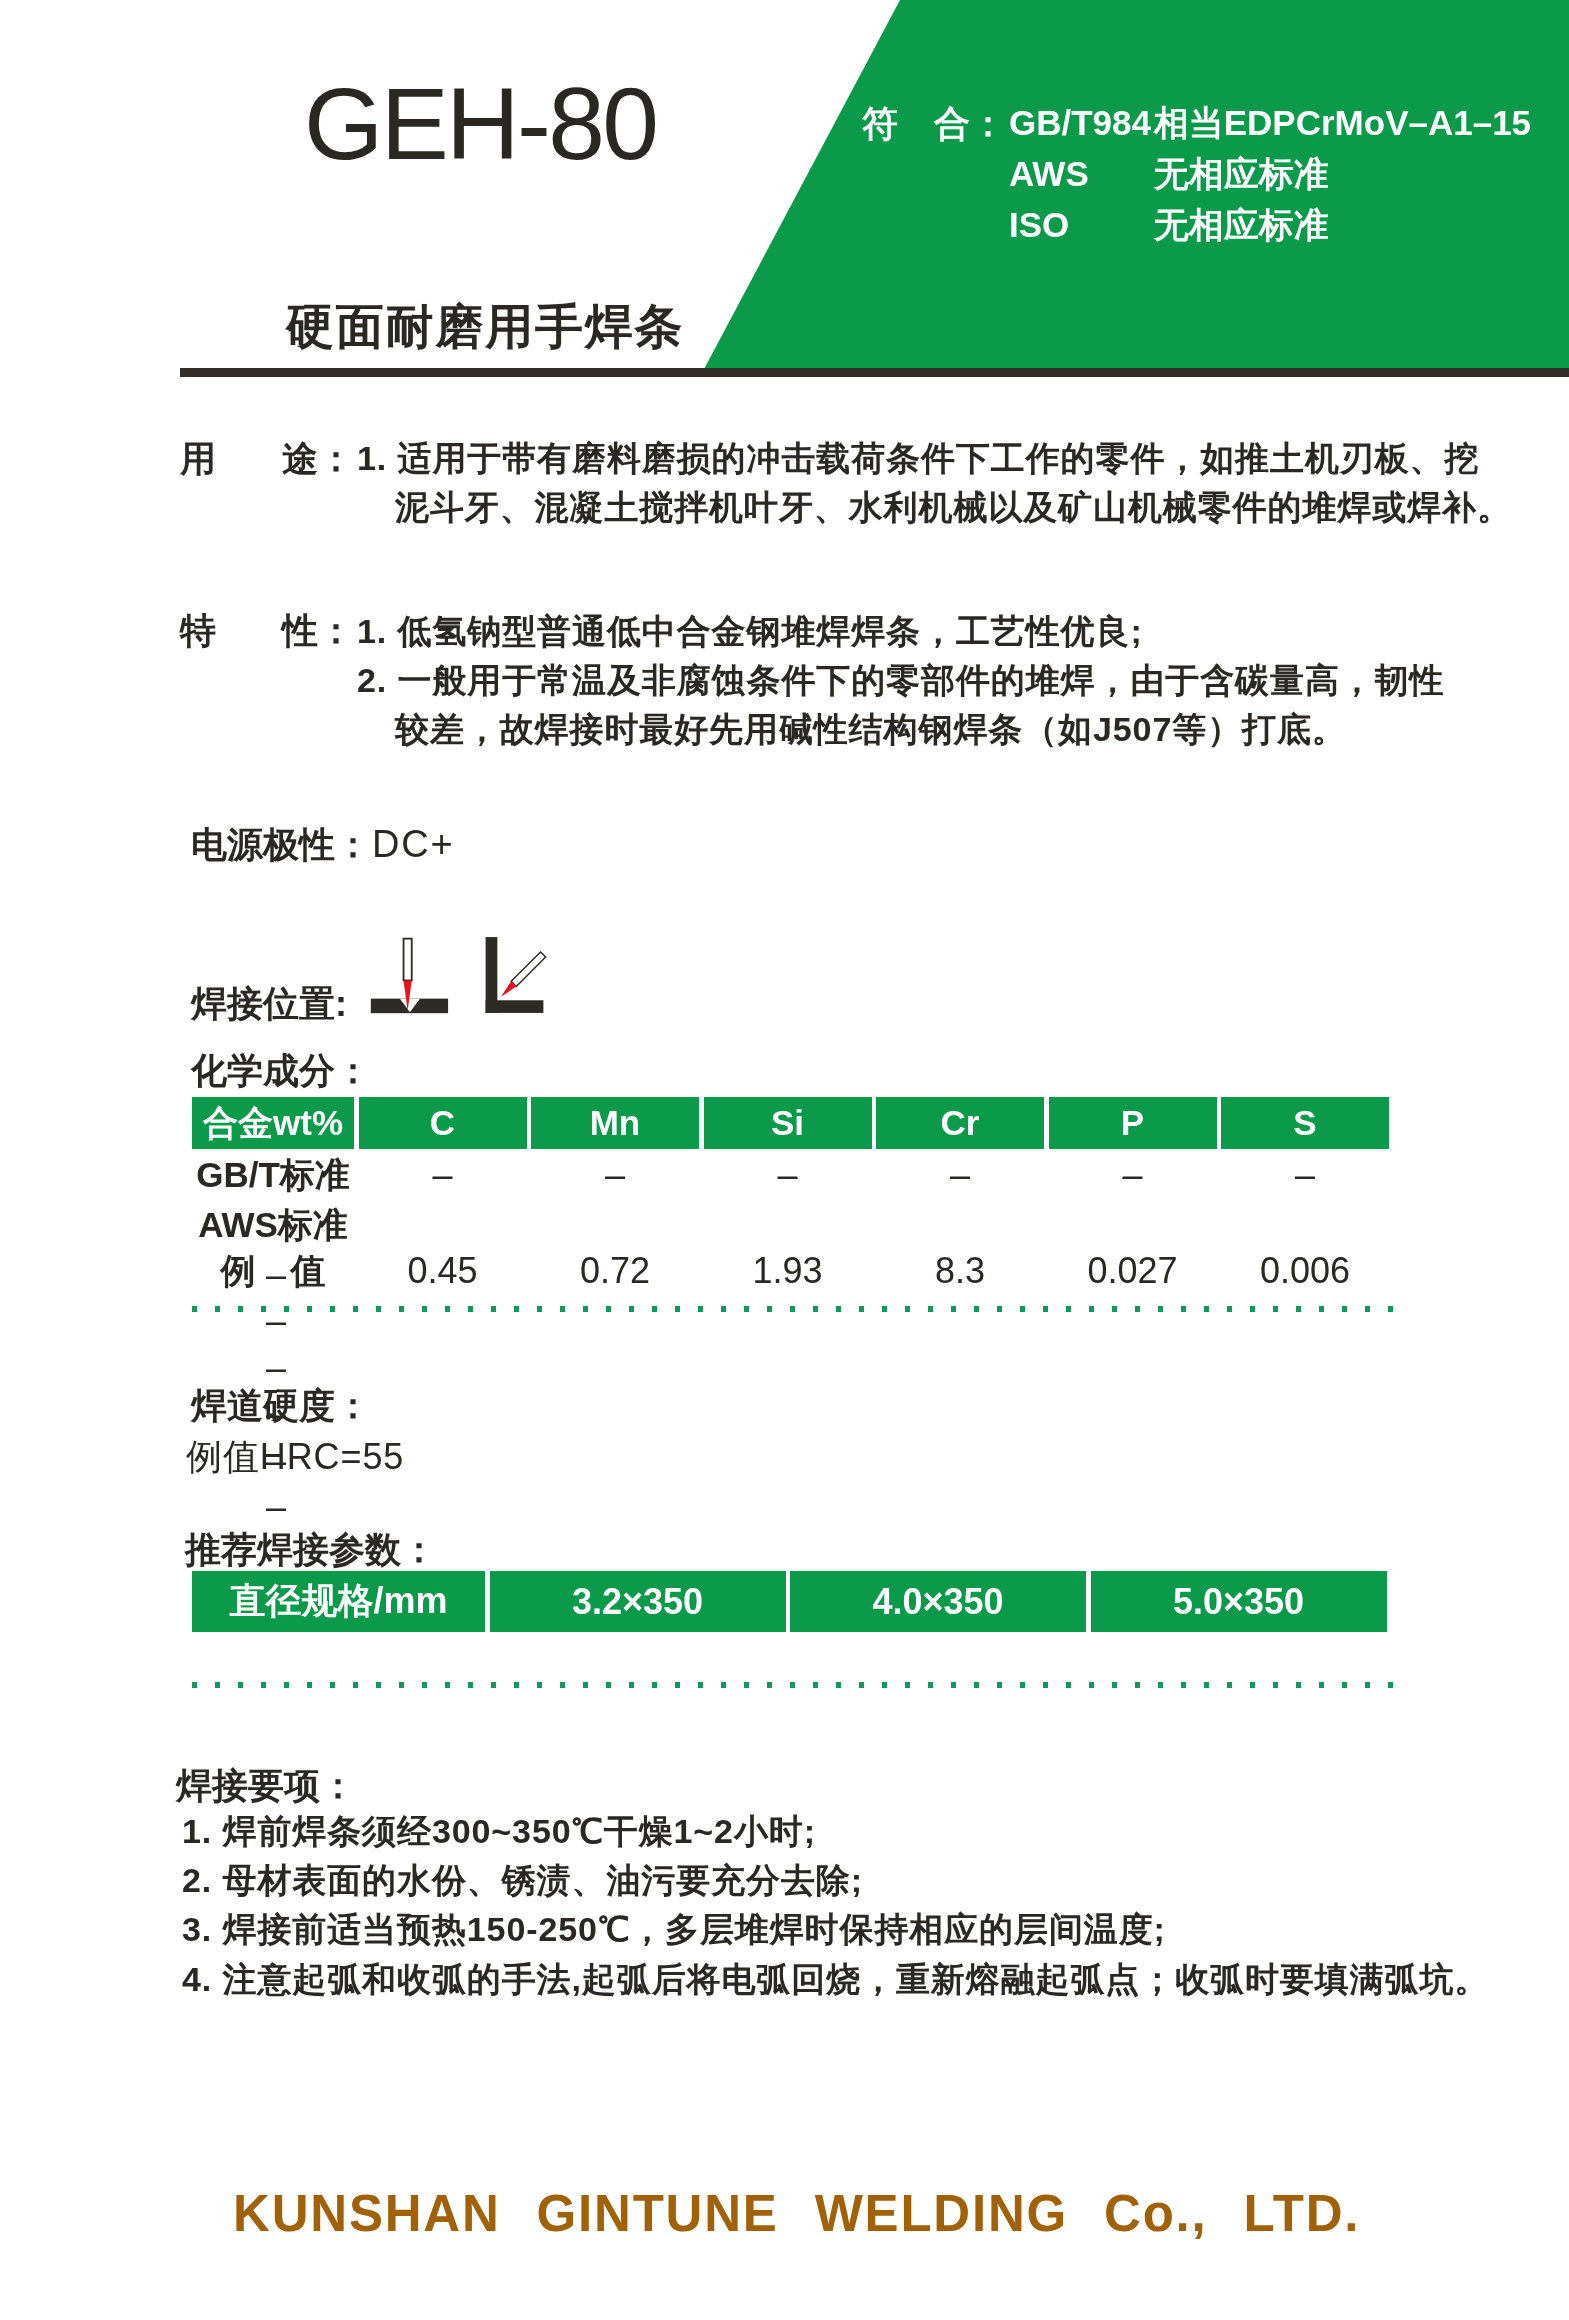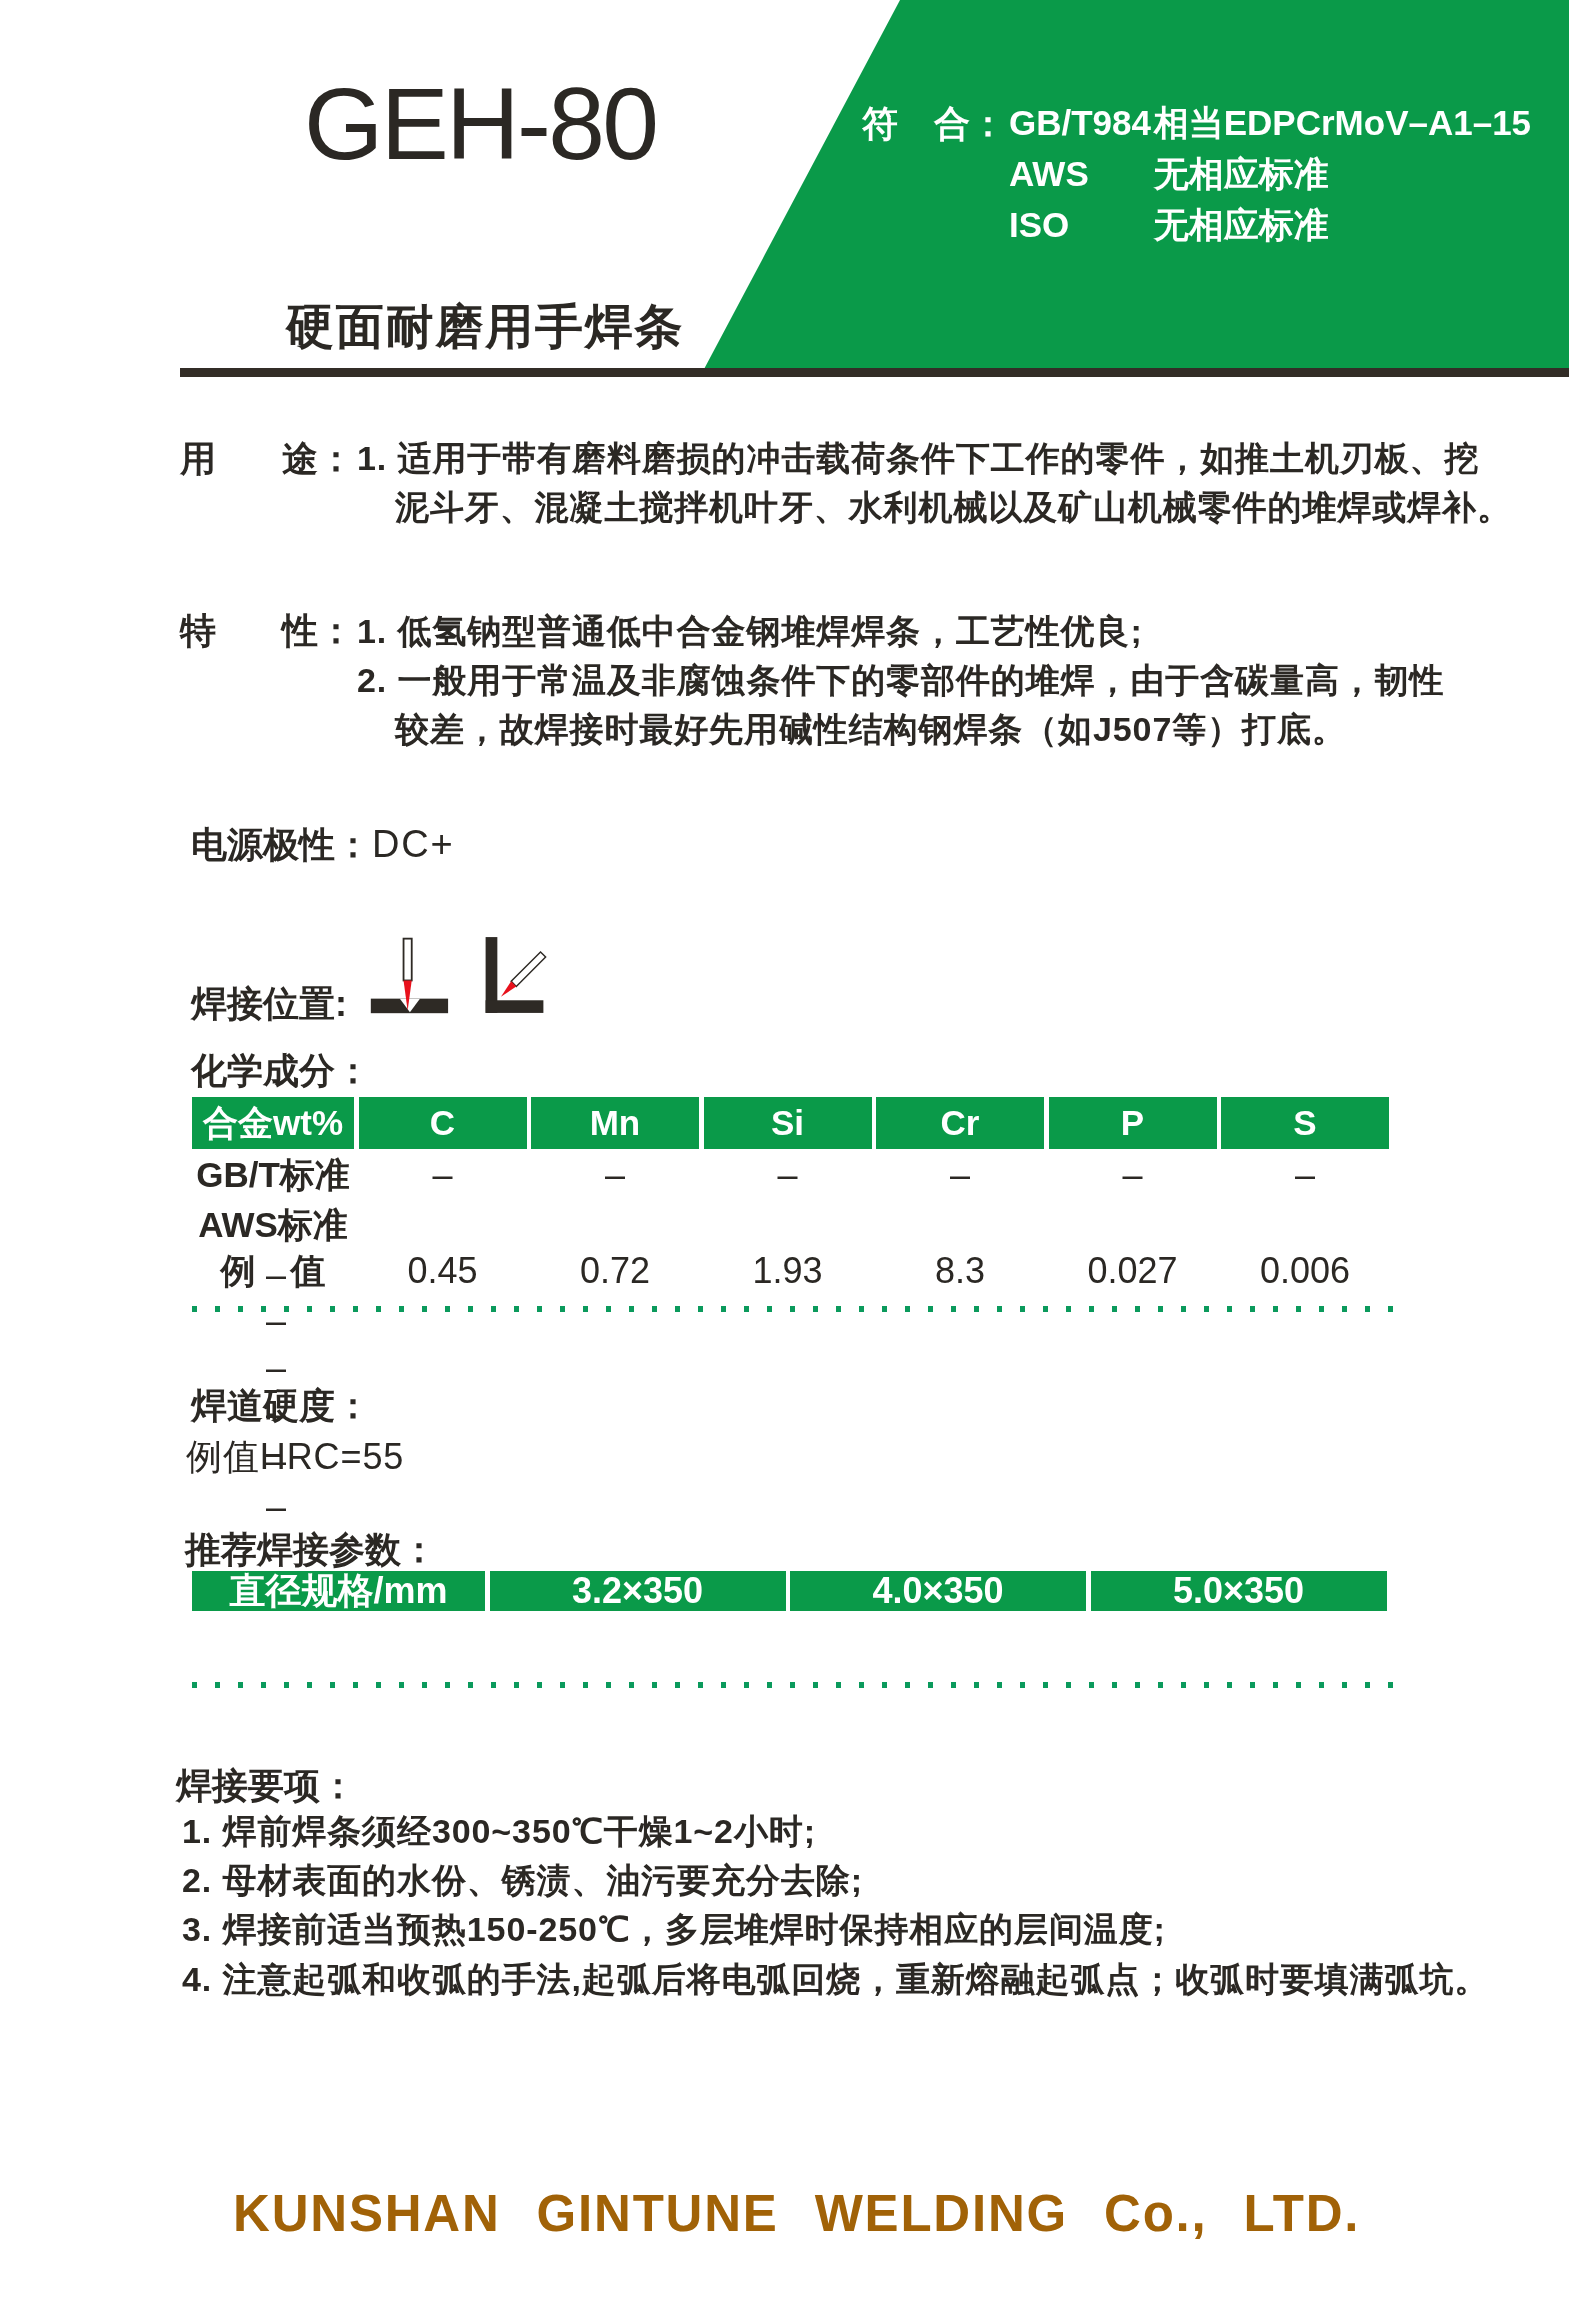--- a/index.html
+++ b/index.html
@@ -73,21 +73,21 @@
     background:repeating-linear-gradient(to right,#0B9A5C 0 5.5px,transparent 5.5px 23px);
   }
   .dot-1{top:1306px;}
   .dot-2{top:1682px;}
   
   .hard-label{left:191px;top:1382px;}
   .hard-value{left:186px;top:1433px;font-size:36px;font-weight:500;letter-spacing:0.9px;}
   
   .param-label{left:185px;top:1526px;}
   .p0{width:293px;} .pc{width:296px;}
-  .param-header{top:1571px;height:40px;}
+  .param-header{top:1571px;height:61px;}
   .param-header .tcell{font-size:36px;}
   .param-r0{top:1623px;height:42px;}
   
   .notes-label{left:176px;top:1762px;text-align:center;}
   .note-0{left:182px;top:1809px;}
   .note-1{left:182px;top:1858px;}
   .note-2{left:182px;top:1907px;}
   .note-3{left:182px;top:1957px;}
   
   .footer-company{

